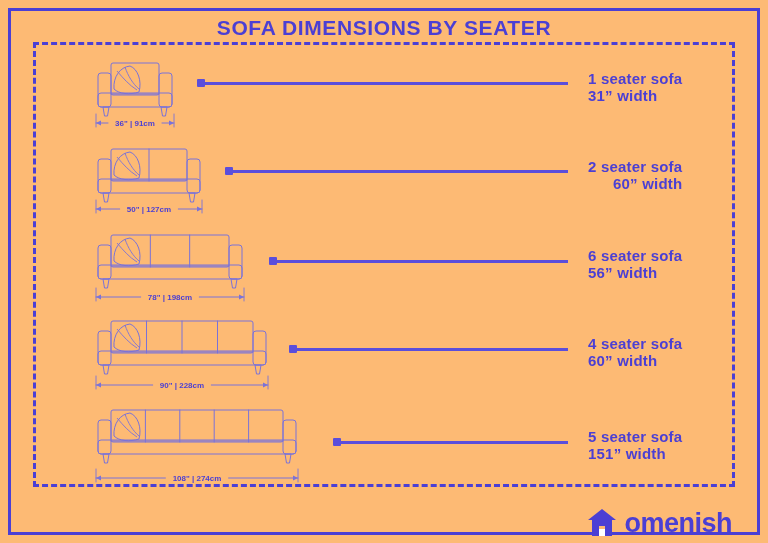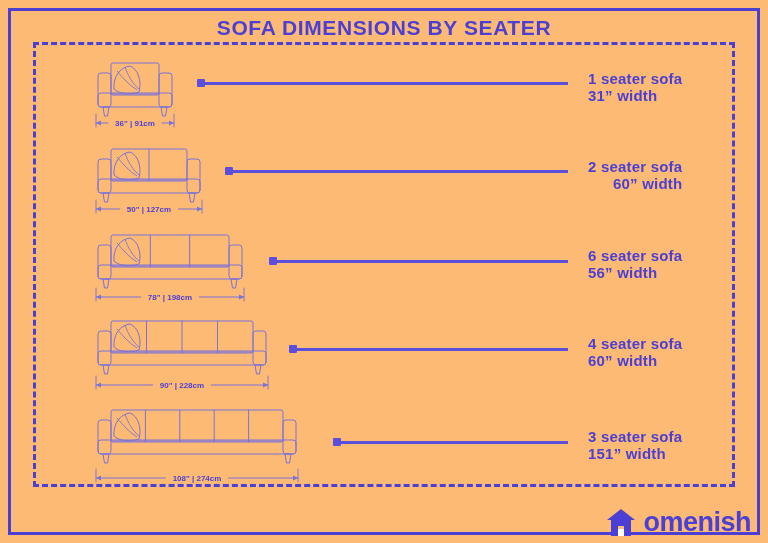--- a/index.html
+++ b/index.html
@@ -65,23 +65,23 @@
     color:#4b3fd4;
     font-size:15px;
     font-weight:bold;
     line-height:17px;
     letter-spacing:0.2px;
     white-space:nowrap;
   }
   
   .logo{
     position:absolute;
-    right:17px;bottom:6px;
+    right:36px;bottom:6px;
     display:flex;
-    align-items:flex-start;
+    align-items:center;
     gap:7px;
   }
   .logo-text{
     font-family:"Liberation Sans", sans-serif;
     font-size:27px;
     font-weight:bold;
     color:#4b3fd4;
     letter-spacing:-0.5px;
     line-height:28px;
   }
@@ -259,21 +259,21 @@
           <line x1="140.6" y1="76" x2="210" y2="76" stroke="#7a72d8" stroke-width="1" stroke-linecap="round"></line>
           <path d="M8 76 l5 -2.6 l0 5.2 Z" fill="#7a72d8"></path>
           <path d="M210 76 l-5 -2.6 l0 5.2 Z" fill="#7a72d8"></path>
           <text x="109" y="79" text-anchor="middle" font-size="8" font-family="Liberation Sans, sans-serif" fill="#4b3fd4" font-weight="bold">108" | 274cm</text>
         </svg>
       </div>
     <div class="connector" id="conn-4" style="left:336px;top:39px;width:232px;">
       <div class="dot"></div>
     </div>
     <div class="rlabel" id="lab-4" style="top:26px;">
-      <div>3 seater sofa</div>
+      <div>5 seater sofa</div>
       <div>151” width</div>
     </div>
   </div>
 
   <div class="logo">
     <svg width="30" height="29" viewBox="0 0 30 29">
       <path d="M15 1 L29 12 L25 12 L25 28 L18 28 L18 18 L12 18 L12 28 L5 28 L5 12 L1 12 Z" fill="#4b3fd4"></path>
       <rect x="12" y="21" width="6" height="7" fill="#ffffff"></rect>
     </svg>
     <span class="logo-text">omenish</span>

